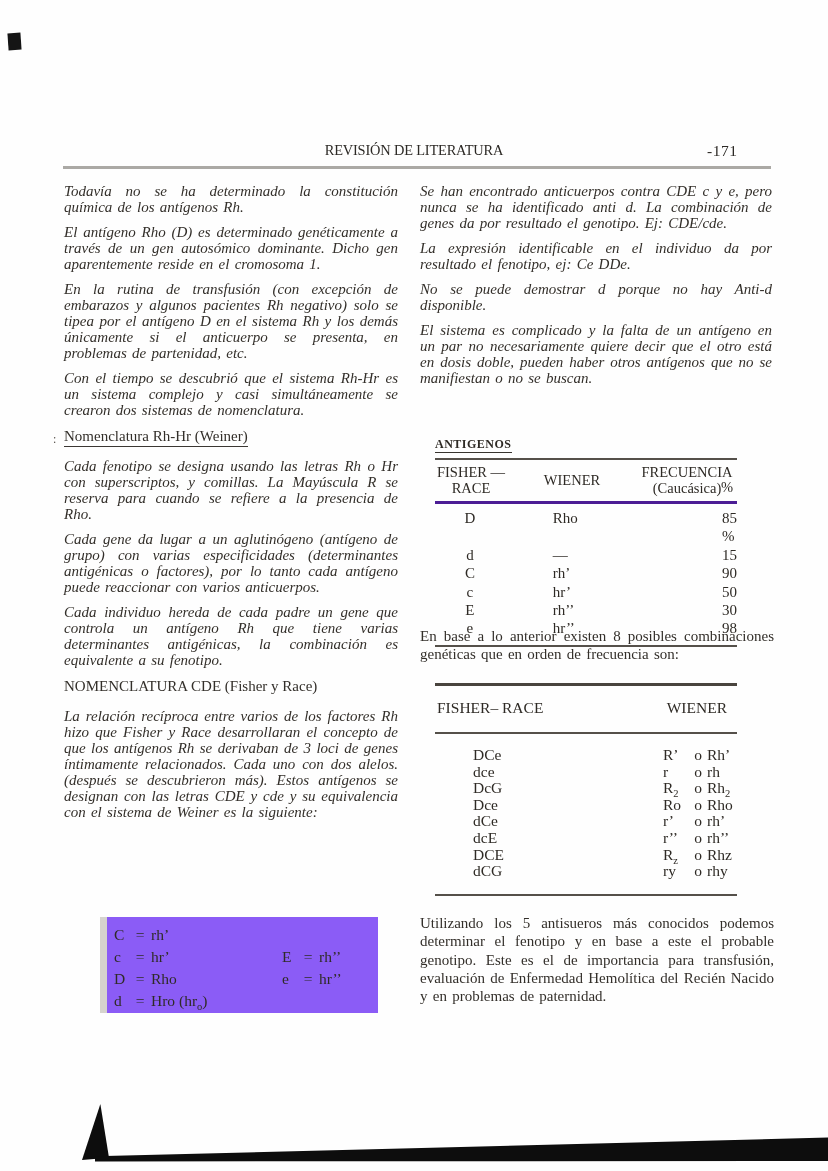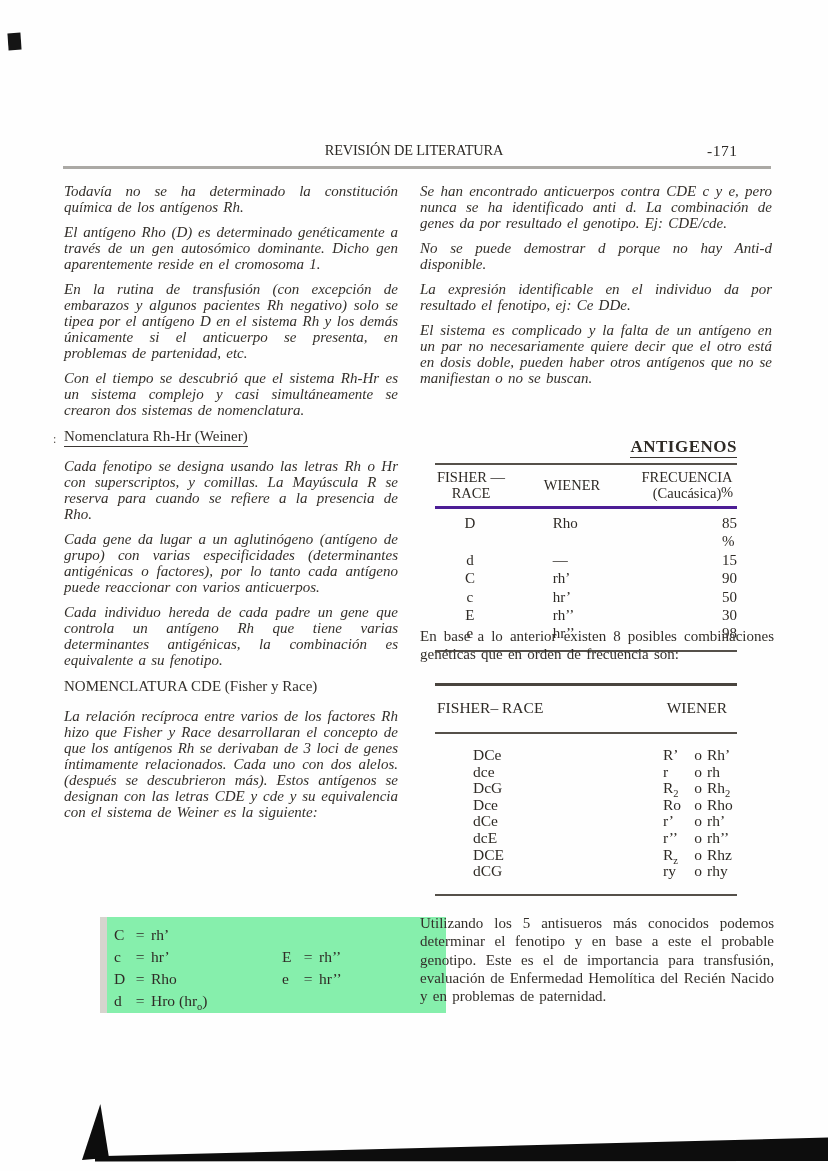--- a/index.html
+++ b/index.html
@@ -14,30 +14,30 @@
   
   .col{position:absolute;top:177px;}
   .col-left{left:64px;width:334px;}
   .col-right{left:420px;width:352px;}
   .col p{margin:6px 0 9px;font-size:15px;line-height:16px;text-align:justify;word-spacing:1.5px;font-style:italic;}
   .h-underline{margin:3px 0 13px;font-size:15px;line-height:18px;position:relative;}
   .h-underline .txt{border-bottom:1.5px solid #3b3733;padding-bottom:2px;}
   .h-underline .mark{position:absolute;left:-11px;top:3px;font-size:12px;color:#55504a;}
   .h-caps{margin:4px 0 13px;font-size:15px;line-height:18px;}
   
-  .eq-box{position:absolute;left:100px;top:917px;width:346px;height:96px;background:#86efac;}
+  .eq-box{position:absolute;left:100px;top:917px;width:278px;height:96px;background:#8b5cf6;}
   .eq-box::before{content:"";position:absolute;left:0;top:0;bottom:0;width:7px;background:#d6d4ce;}
   .eq-rows{position:absolute;left:14px;top:7px;font-size:15.5px;line-height:22px;color:#2f2b26;}
   .eq-rows-right{position:absolute;left:182px;top:29px;font-size:15.5px;line-height:22px;color:#2f2b26;}
   .eq-row .l{display:inline-block;width:15px;}
   .eq-row .eq{display:inline-block;width:22px;text-align:center;}
   .eq-row sub{font-size:10.5px;}
   
   .antigens{position:absolute;left:435px;top:437px;width:302px;color:#2e2a25;}
-  .at-title{text-align:right;font-size:17px;font-weight:bold;letter-spacing:0.5px;margin-bottom:6px;}
+  .at-title{text-align:left;font-size:12px;font-weight:bold;letter-spacing:0.5px;margin-bottom:6px;}
   .at-title .txt{border-bottom:1.8px solid #38342f;padding-bottom:1px;}
   .at-header{display:flex;align-items:center;border-top:2px solid #55504a;border-bottom:3px solid #4c1d95;
              padding:4px 0 5px;font-size:14.5px;}
   .at-c1{width:72px;text-align:center;}
   .at-c2{width:130px;}
   .at-c3{flex:1;text-align:center;position:relative;}
   .at-header .at-c2{text-align:center;}
   .at-header .line{display:block;line-height:16px;}
   .at-c3 .pct{position:absolute;right:4px;bottom:0;}
   .at-body{padding:5px 0 7px;border-bottom:2px solid #55504a;}
@@ -116,22 +116,22 @@
         <span class="l">E</span><span class="eq">=</span><span class="v">rh’’</span>
       </div>
       <div class="eq-row">
         <span class="l">e</span><span class="eq">=</span><span class="v">hr’’</span>
       </div>
     </div>
   </div>
 
   <div class="col col-right">
     <p>Se han encontrado anticuerpos contra CDE c y e, pero nunca se ha identificado anti d. La combinación de genes da por resultado el genotipo. Ej: CDE/cde.</p>
+    <p>La expresión identificable en el individuo da por resultado el fenotipo, ej: Ce DDe.</p>
     <p>No se puede demostrar d porque no hay Anti-d disponible.</p>
-    <p>La expresión identificable en el individuo da por resultado el fenotipo, ej: Ce DDe.</p>
     <p>El sistema es complicado y la falta de un antígeno en un par no necesariamente quiere decir que el otro está en dosis doble, pueden haber otros antígenos que no se manifiestan o no se buscan.</p>
   </div>
 
   <div class="antigens">
     <div class="at-title">
       <span class="txt">ANTIGENOS</span>
     </div>
     <div class="at-header">
       <span class="at-c1">
         <span class="line">FISHER —</span>

